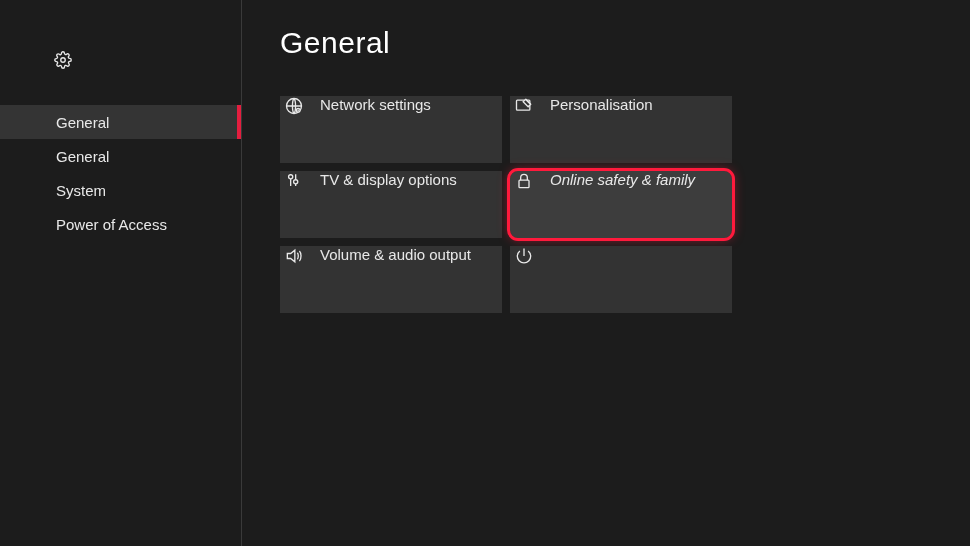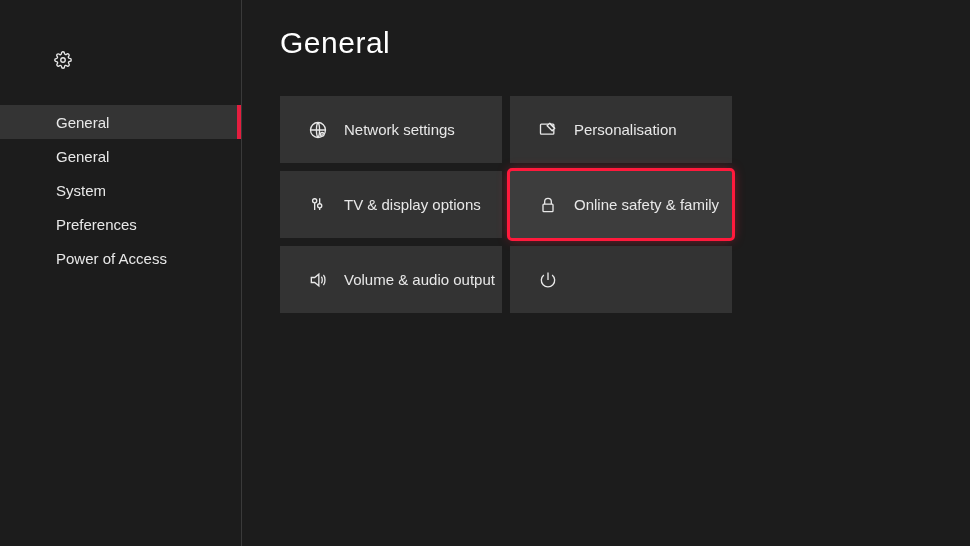--- a/index.html
+++ b/index.html
@@ -60,30 +60,30 @@
     }
     .tile-grid {
       display: grid;
       grid-template-columns: 222px 222px;
       gap: 8px 8px;
     }
     .tile {
       height: 67px;
       background: #333333;
       display: flex;
-      align-items: center;
-      padding-left: 28px;
+      padding-left: 4px;
       cursor: pointer;
       position: relative;
     }
     .tile.selected {
       background: #3d3d3d;
       outline: 3px solid #ff1a3c;
       box-shadow: 0 0 12px rgba(255, 26, 60, 0.7);
-      border-radius: 2px;
+      border-radius: 8px;
+      font-style: italic;
     }
     .tile-icon {
       width: 20px;
       height: 20px;
       margin-right: 16px;
       display: flex;
       align-items: center;
       justify-content: center;
       flex-shrink: 0;
     }
@@ -107,23 +107,20 @@
   </div>
   <div class="sidebar-items">
     <div class="sidebar-item active">
       <span>General</span>
     </div>
     <div class="sidebar-item">
       <span>General</span>
     </div>
     <div class="sidebar-item">
       <span>System</span>
-    </div>
-    <div class="sidebar-item">
-      <span>Preferences</span>
     </div>
     <div class="sidebar-item">
       <span>Power of Access</span>
     </div>
   </div>
 </div>
 
 <div class="main">
   <h1 class="page-title">General</h1>
 

